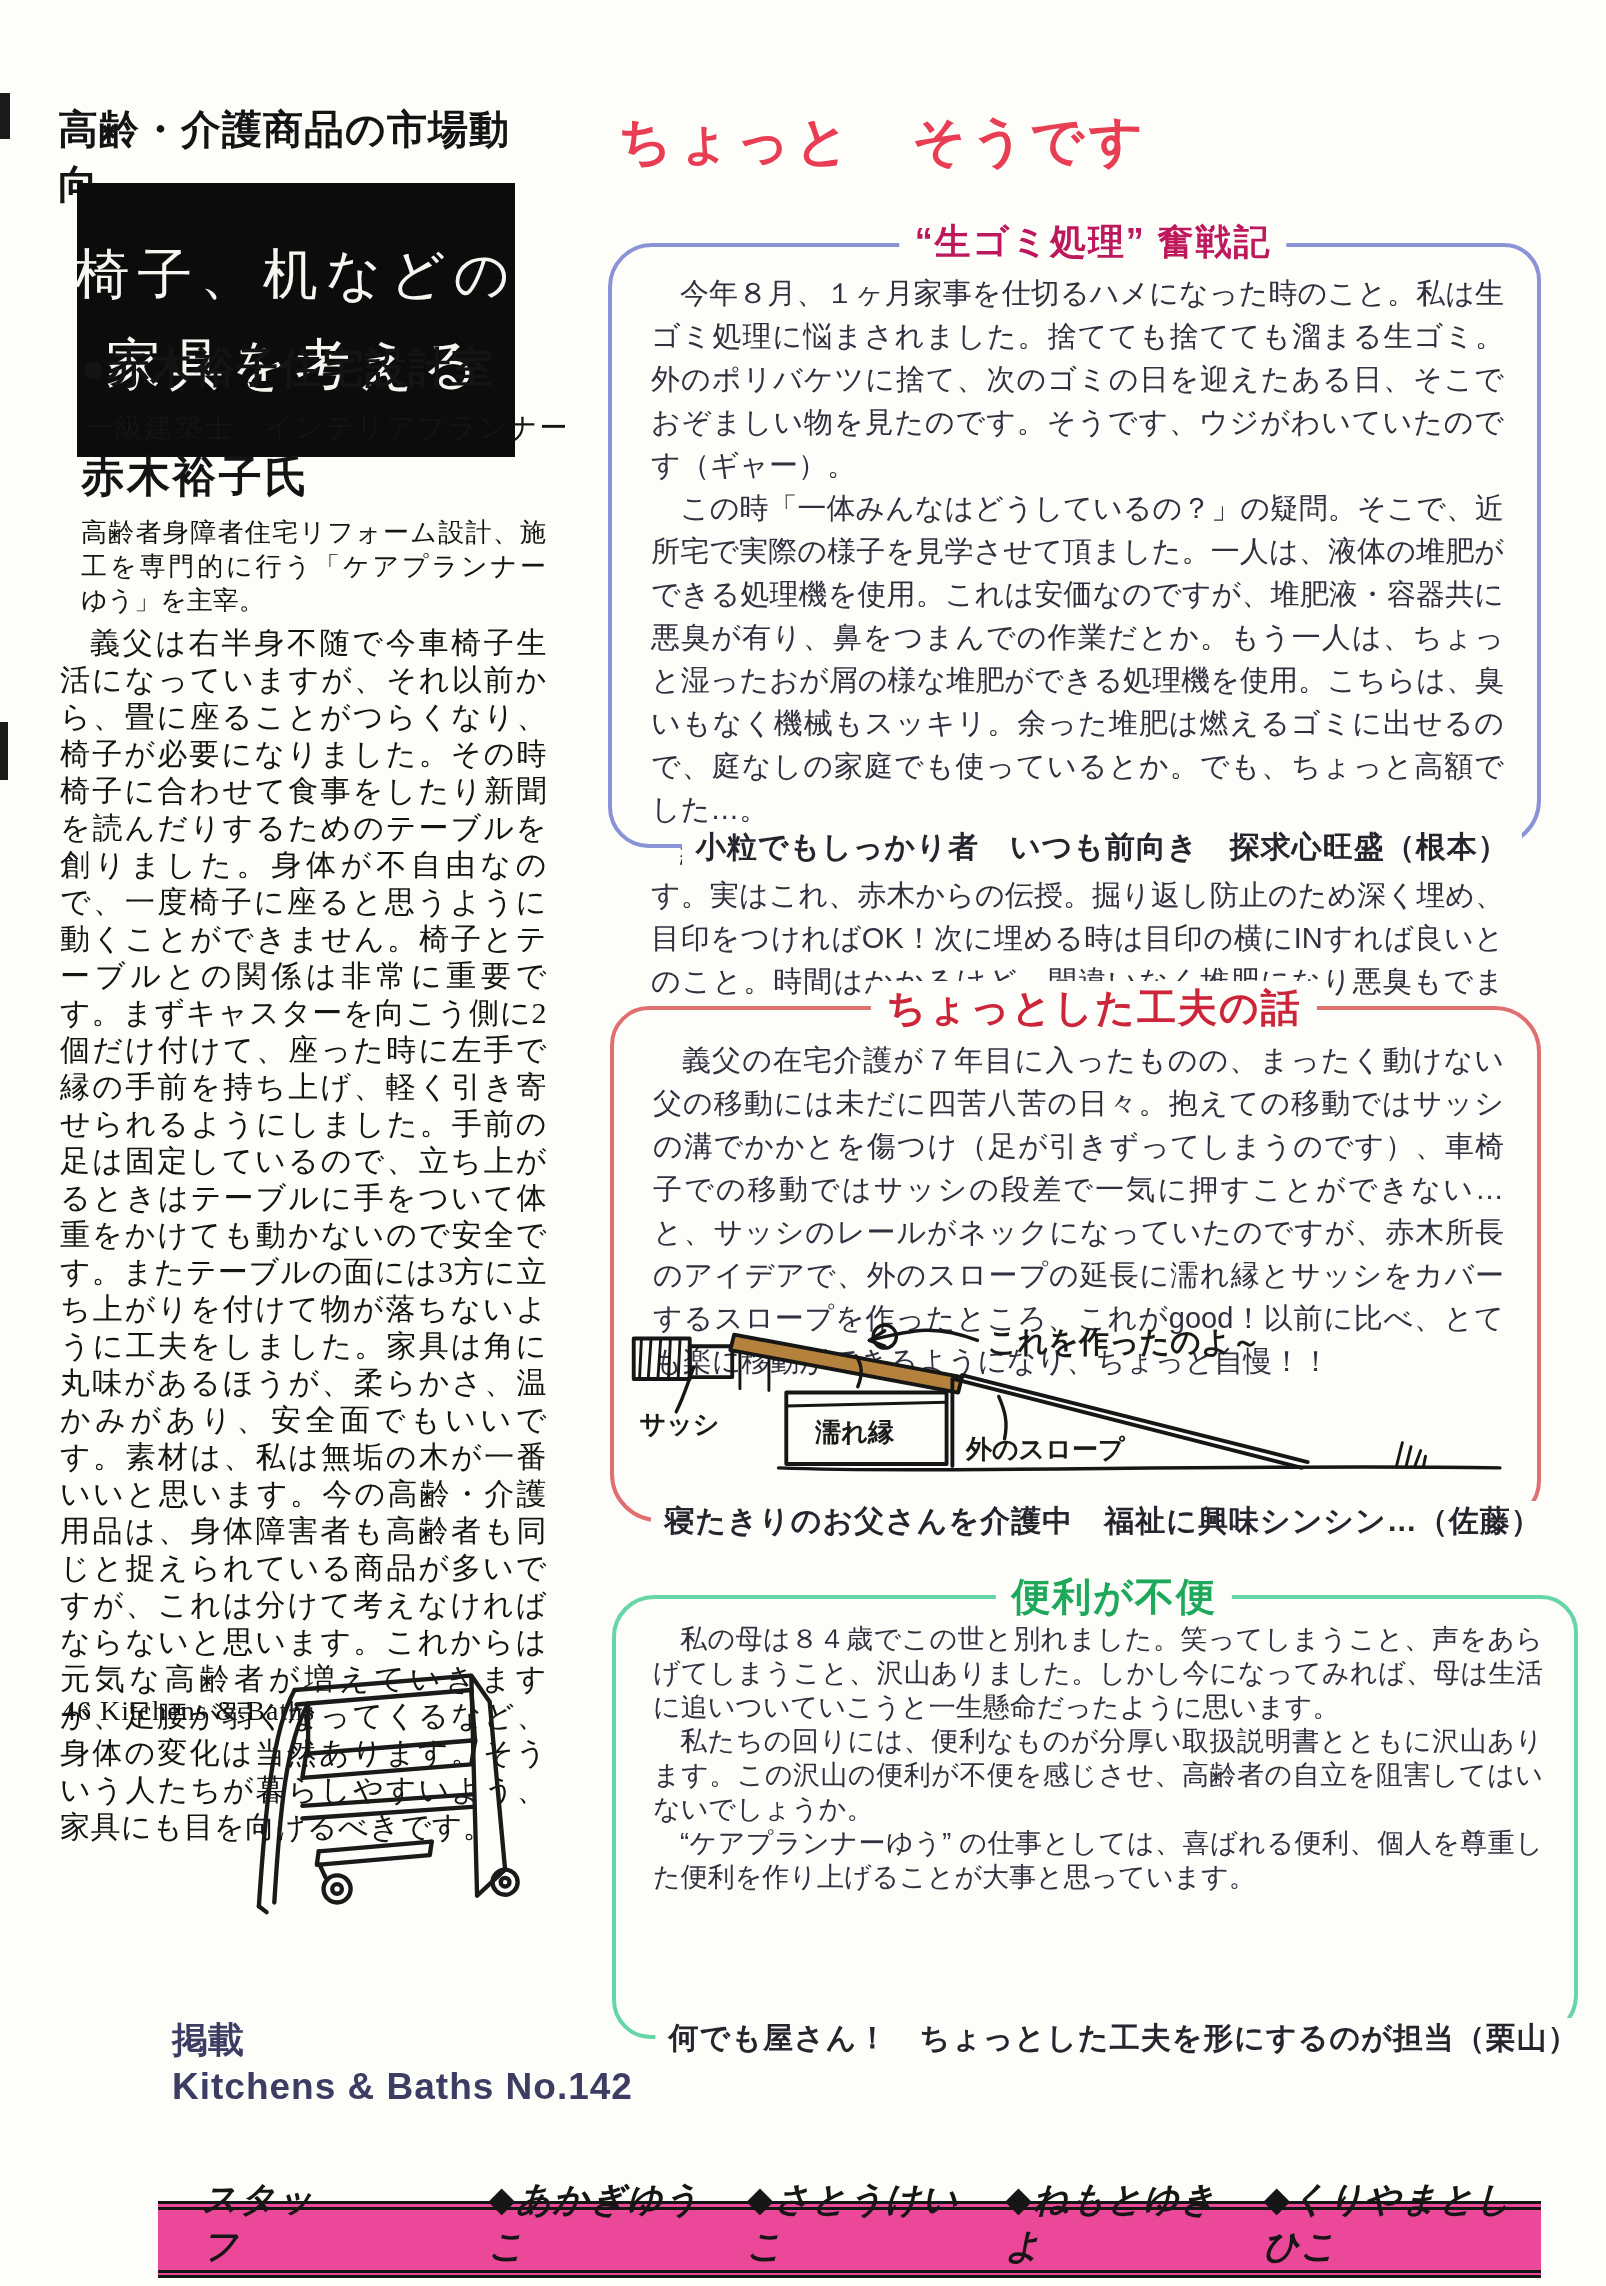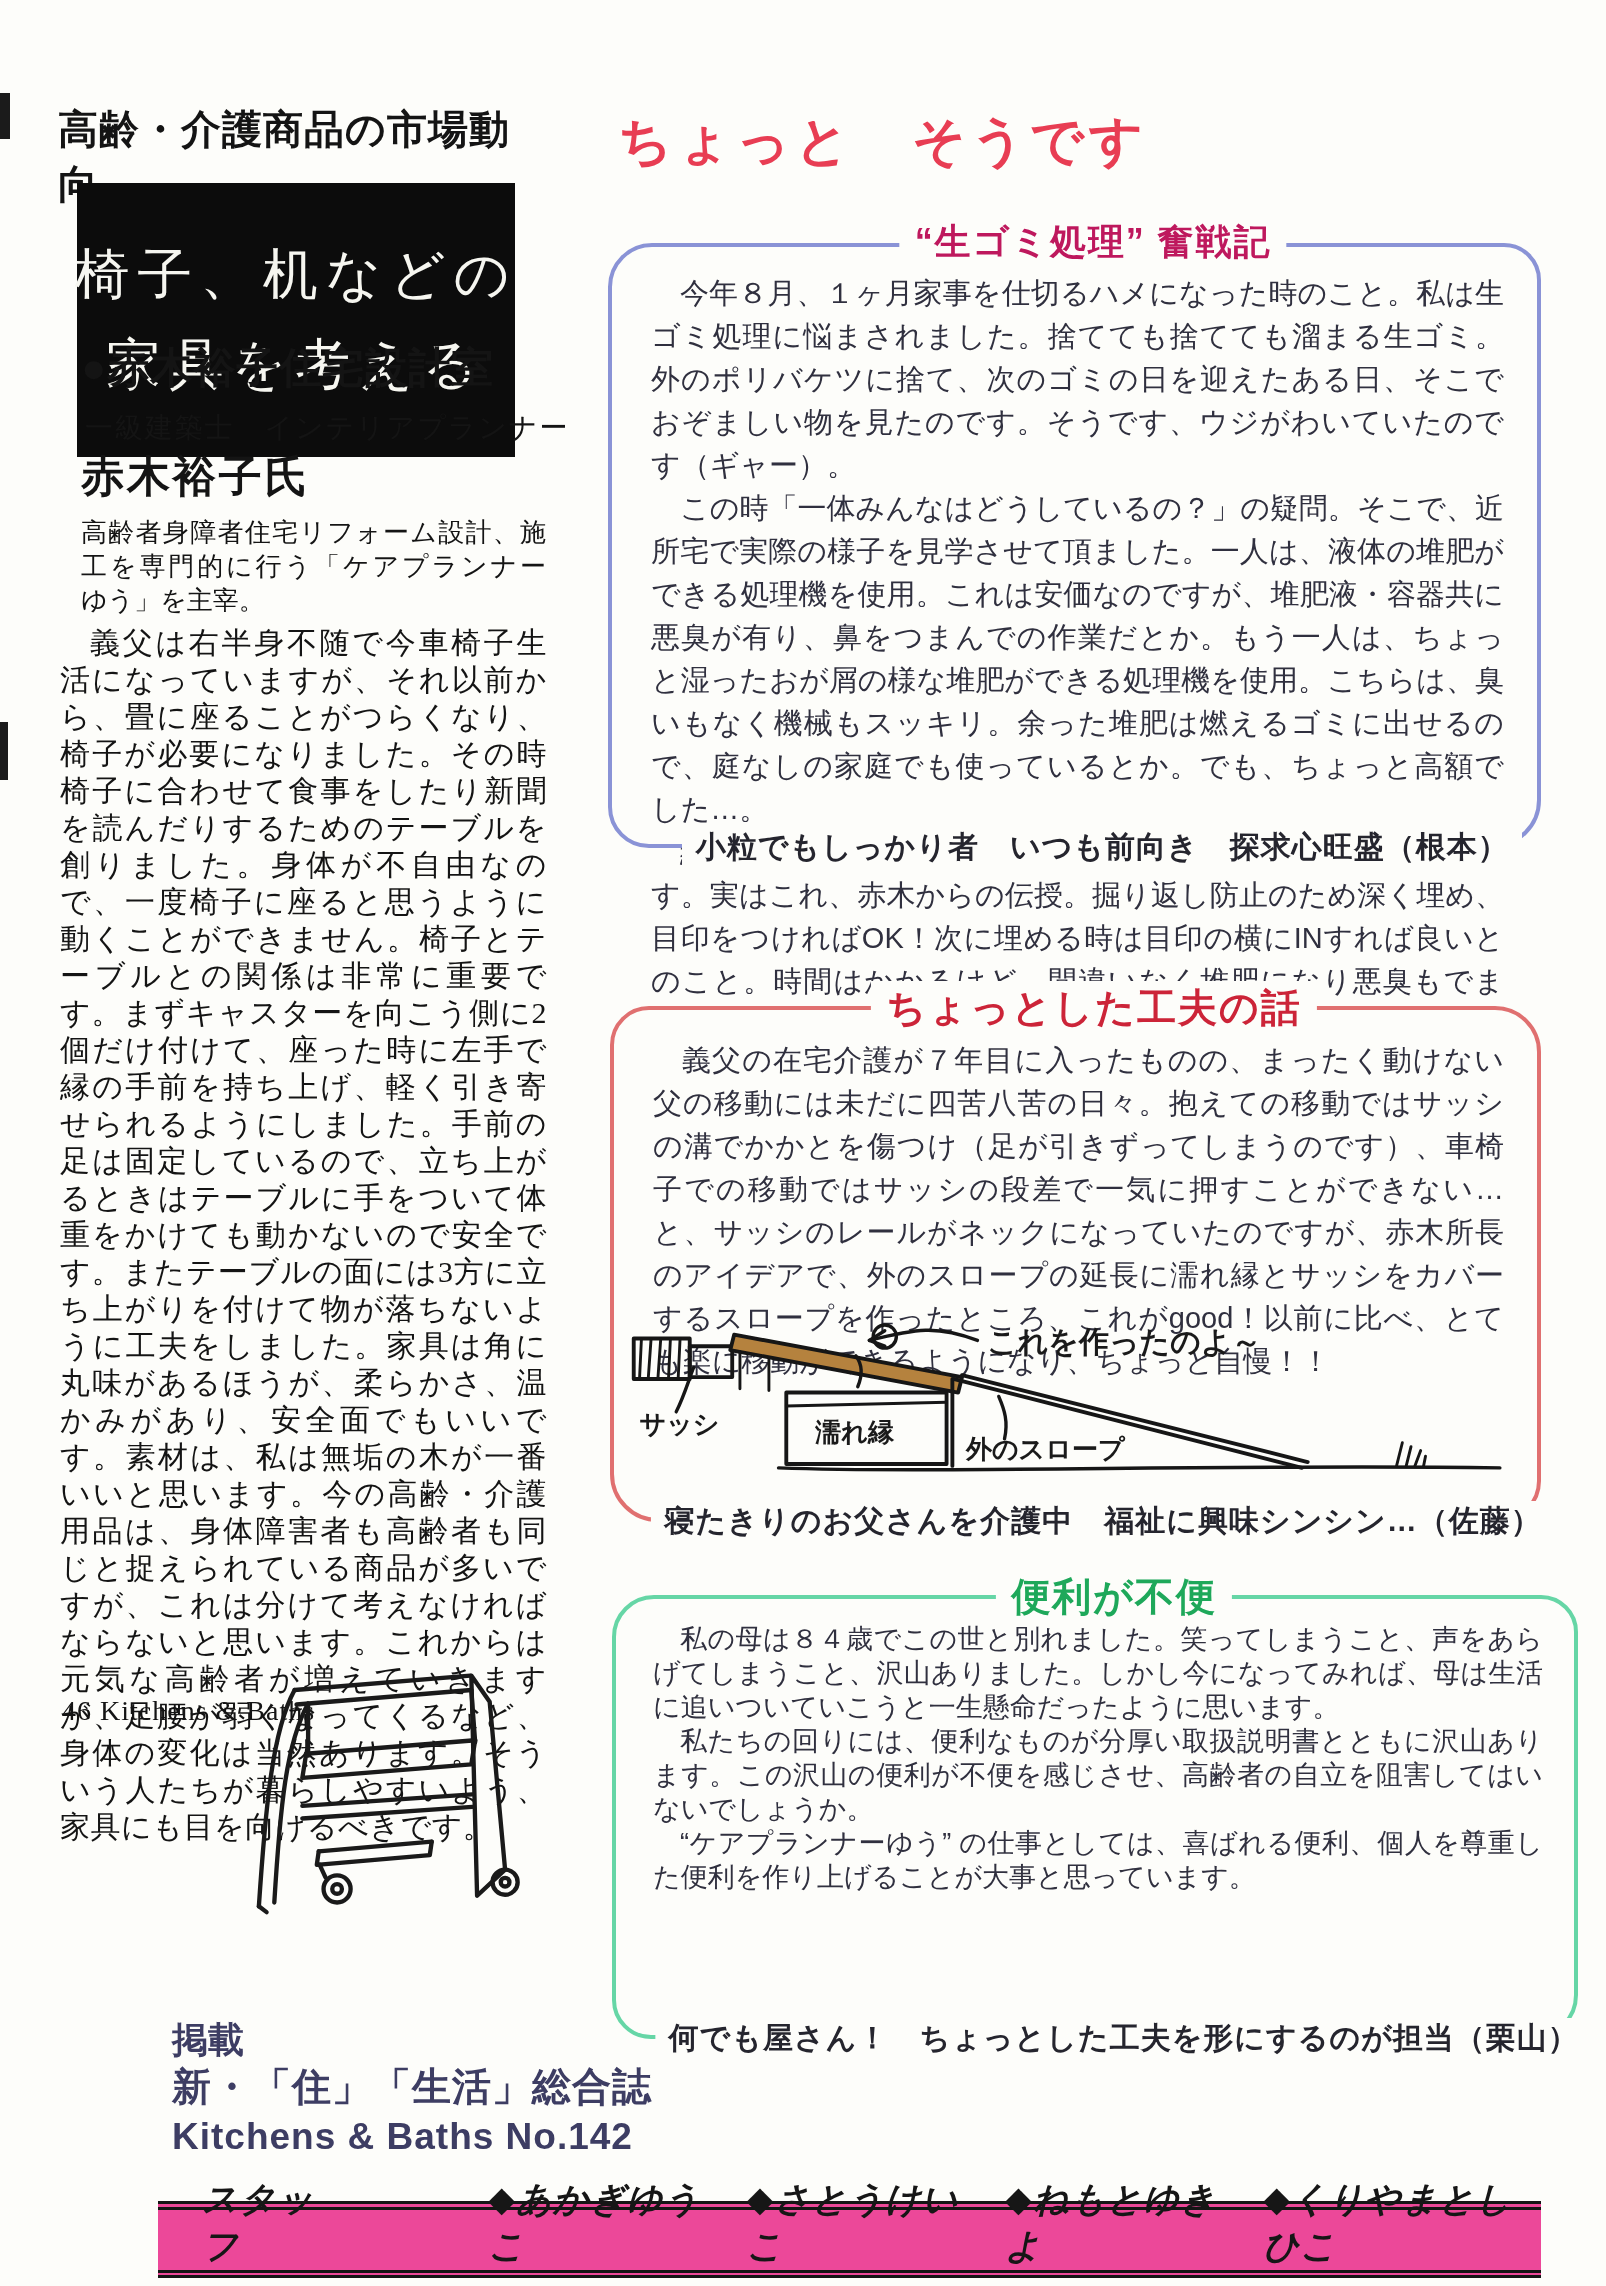--- a/index.html
+++ b/index.html
@@ -109,21 +109,20 @@
       <circle cx="114" cy="236" r="14"></circle>
       <circle cx="114" cy="236" r="5"></circle>
       <circle cx="288" cy="229" r="13"></circle>
       <circle cx="288" cy="229" r="4.5"></circle>
       <path d="M 33,254 L 41,260"></path>
     </g>
   </svg>
 
   <div class="publication">
     <div class="pub-label">掲載</div>
-    <div class="pub-magazine">新・「住」「生活」総合誌</div>
     <div class="pub-issue">Kitchens &amp; Baths  No.142</div>
   </div>
 
   <div class="right-heading">ちょっと　そうです</div>
 
   <div class="cbox box-blue">
     <div class="box-title">“生ゴミ処理” 奮戦記</div>
     <div class="box-body">
       <p>今年８月、１ヶ月家事を仕切るハメになった時のこと。私は生ゴミ処理に悩まされました。捨てても捨てても溜まる生ゴミ。外のポリバケツに捨て、次のゴミの日を迎えたある日、そこでおぞましい物を見たのです。そうです、ウジがわいていたのです（ギャー）。</p>
       <p>この時「一体みんなはどうしているの？」の疑問。そこで、近所宅で実際の様子を見学させて頂ました。一人は、液体の堆肥ができる処理機を使用。これは安価なのですが、堆肥液・容器共に悪臭が有り、鼻をつまんでの作業だとか。もう一人は、ちょっと湿ったおが屑の様な堆肥ができる処理機を使用。こちらは、臭いもなく機械もスッキリ。余った堆肥は燃えるゴミに出せるので、庭なしの家庭でも使っているとか。でも、ちょっと高額でした…。</p>

